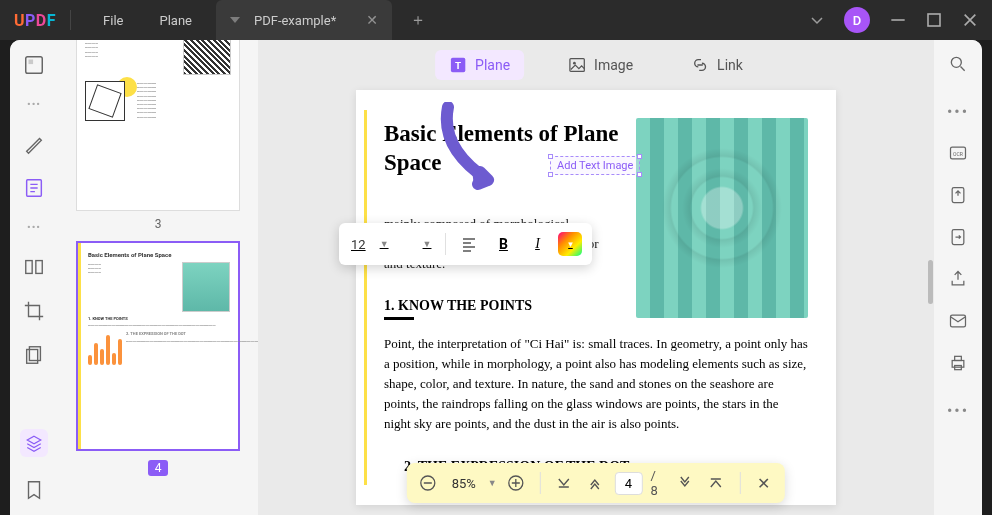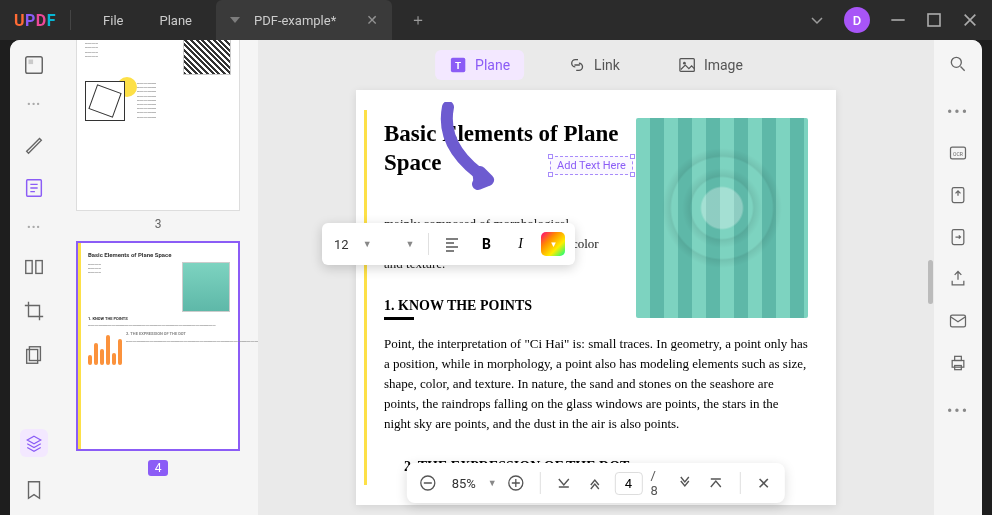--- a/index.html
+++ b/index.html
@@ -82,21 +82,21 @@
 .fmt .sel { border:none; background:transparent; font-size:13px; color:#333; padding:4px 2px; }
 .fmt .drop { color:#888; font-size:9px; padding:0 4px;}
 .fmt .btn { width:26px; height:26px; display:flex; align-items:center; justify-content:center; border-radius:4px; cursor:pointer; font-size:14px;}
 .fmt .bold { font-weight:700; }
 .fmt .ital { font-style:italic; font-family:Georgia,serif;}
 .fmt .colorbox { width:24px;height:24px;border-radius:5px;background:linear-gradient(135deg,#ff0080,#ff8c00,#ffed00,#00ff88);display:flex;align-items:center;justify-content:center;}
 .fmt .colorbox span{color:#fff;font-size:9px;}
 .fmt .vline { width:1px; height:22px; background:#e0e0e0; margin:0 2px;}
 
 
-.pagenav { position:absolute; left:50%; transform:translateX(-50%); background:#ffffff; border-radius:8px; box-shadow:0 3px 12px rgba(0,0,0,.15); height:40px; display:flex; align-items:center; padding:0 10px; gap:8px; z-index:10; }
+.pagenav { position:absolute; left:50%; transform:translateX(-50%); background:#fef9c3; border-radius:8px; box-shadow:0 3px 12px rgba(0,0,0,.15); height:40px; display:flex; align-items:center; padding:0 10px; gap:8px; z-index:10; }
 .pagenav .nb { width:24px;height:24px;display:flex;align-items:center;justify-content:center;color:#555;cursor:pointer;}
 .pagenav .zoomv { font-size:13px; color:#333; padding:0 4px;}
 .pagenav .pgin { width:28px; text-align:center; border:1px solid #ddd; border-radius:4px; font-size:13px; padding:3px 0;}
 .pagenav .total { font-size:13px; color:#555;}
 .pagenav .vline { width:1px;height:22px;background:#e0e0e0;margin:0 4px;}
 
 
 .rtool { width:48px; background:#f5f5f5; display:flex; flex-direction:column; align-items:center; padding-top:14px; gap:22px; }
 .rtool .ico { width:20px; height:20px; color:#666; cursor:pointer; }
 .rtool .dots { margin-top:6px; letter-spacing:2px; color:#888;}
@@ -236,57 +236,57 @@
     <div class="topmode">
       <div class="mode active">
         <svg class="mode-ico" viewBox="0 0 20 20">
             <rect x="2" y="2" width="16" height="16" rx="2" fill="#8b5cf6"></rect>
             <text x="10" y="14" text-anchor="middle" fill="#fff" font-size="11" font-weight="700">T</text>
           </svg>
         <span>Plane</span>
       </div>
       <div class="mode">
         <svg class="mode-ico" viewBox="0 0 20 20">
-            <path d="M8 12 A4 4 0 0 1 8 4 L11 4 M12 8 A4 4 0 0 1 12 16 L9 16 M7 10 H13" stroke="#555" stroke-width="1.5" fill="none"></path>
-          </svg>
-        <span>Link</span>
-      </div>
-      <div class="mode">
-        <svg class="mode-ico" viewBox="0 0 20 20">
             <rect x="2" y="3" width="16" height="14" rx="1" stroke="#555" stroke-width="1.4" fill="none"></rect>
             <circle cx="7" cy="8" r="1.5" fill="#555"></circle>
             <path d="M3 15 L8 10 L12 14 L15 11 L18 14" stroke="#555" stroke-width="1.3" fill="none"></path>
           </svg>
         <span>Image</span>
+      </div>
+      <div class="mode">
+        <svg class="mode-ico" viewBox="0 0 20 20">
+            <path d="M8 12 A4 4 0 0 1 8 4 L11 4 M12 8 A4 4 0 0 1 12 16 L9 16 M7 10 H13" stroke="#555" stroke-width="1.5" fill="none"></path>
+          </svg>
+        <span>Link</span>
       </div>
     </div>
 
     <div class="page">
       <div class="ystrip2"></div>
       <div class="doc-title">Basic Elements of Plane Space</div>
       <div class="doc-img"></div>
 
       <div class="addtext" style="top:66px; left:194px;">
-        <span>Add Text Here</span>
+        <span>Add Text Image</span>
         <div class="h tl"></div><div class="h tr"></div><div class="h bl"></div><div class="h br"></div>
       </div>
 
       <div class="doc-body">mainly composed of morphological elements: point, line, surface, body, color and texture.</div>
       <div class="sect-h">1. KNOW THE POINTS</div>
       <div class="sect-rule"></div>
       <div class="sect-p">Point, the interpretation of "Ci Hai" is: small traces. In geometry, a point only has a position, while in morphology, a point also has modeling elements such as size, shape, color, and texture. In nature, the sand and stones on the seashore are points, the raindrops falling on the glass windows are points, the stars in the night sky are points, and the dust in the air is also points.</div>
       <div class="sect2">
         <div></div>
         <div style="flex:1;">
           <div class="sect2-h">2. THE EXPRESSION OF THE DOT</div>
         </div>
       </div>
     </div>
 
-    <div class="fmt" style="top:183px; left:64px;">
+    <div class="fmt" style="top:183px; left:81px;text-decoration:underline;">
       <span class="sel">12</span>
       <span class="drop">▼</span>
       <span style="width:10px;"></span>
       <span class="drop">▼</span>
       <div class="vline"></div>
       <div class="btn">
           <svg width="16" height="16" viewBox="0 0 16 16">
             <path d="M2 3h12M2 7h8M2 11h12M2 15h8" stroke="#555" stroke-width="1.5"></path>
           </svg>
         </div>

